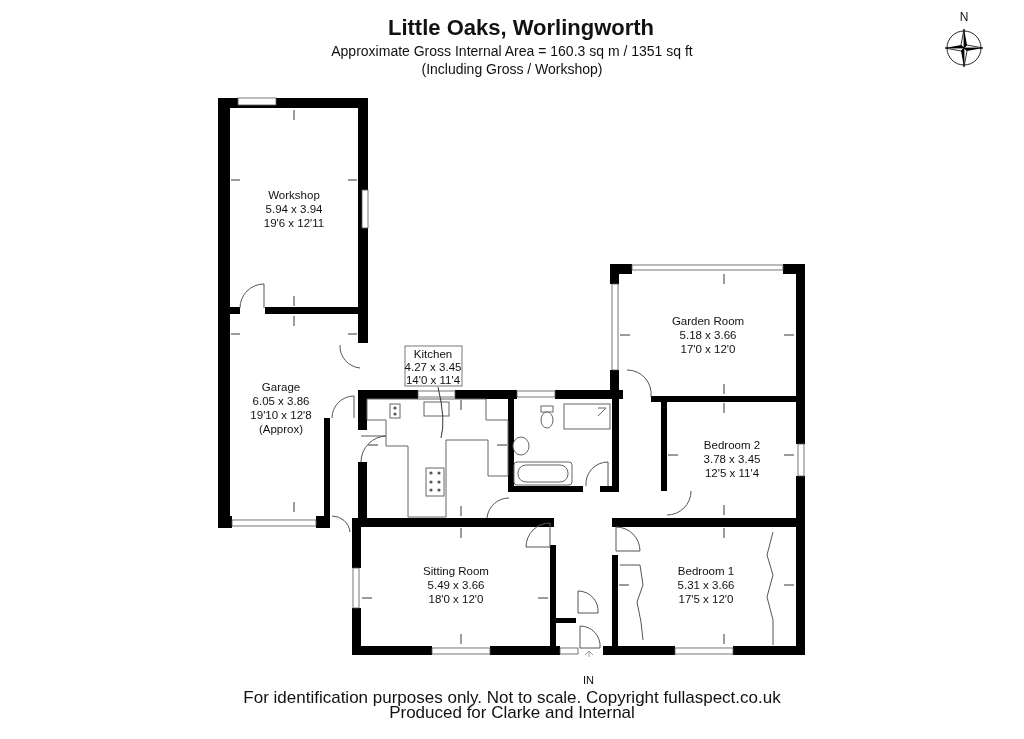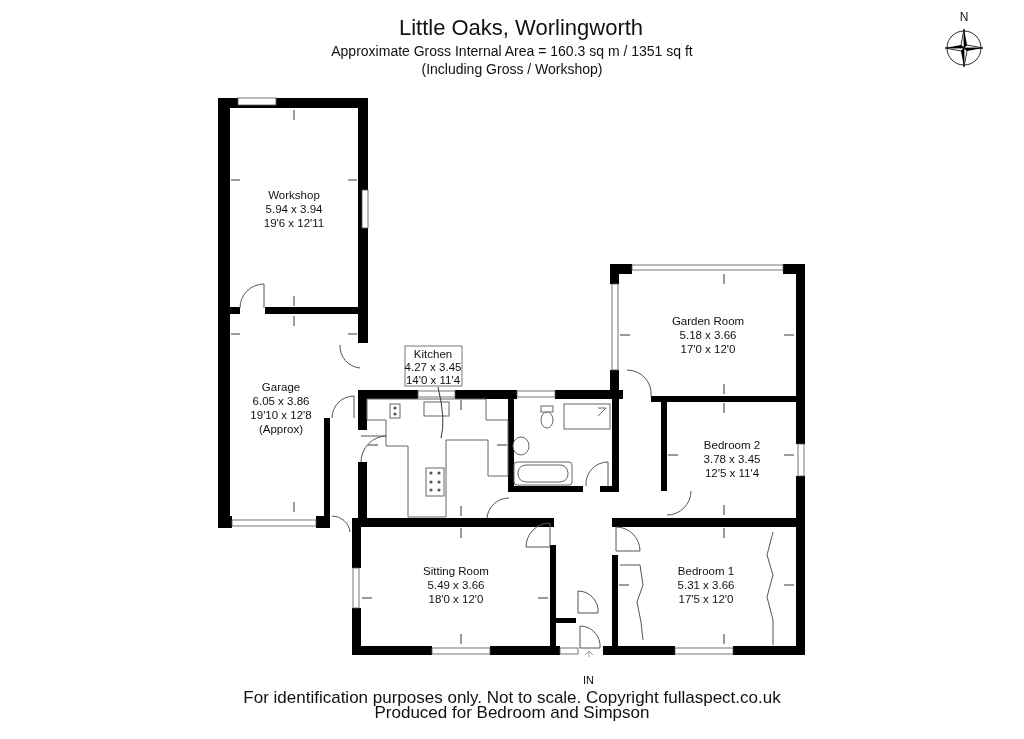--- a/index.html
+++ b/index.html
@@ -1,19 +1,19 @@
 <!DOCTYPE html>
 <html><head>
 <meta charset="utf-8">
 <style>
   html, body { margin: 0; padding: 0; background: #ffffff; }
   body { width: 1024px; height: 739px; position: relative; overflow: hidden;
          font-family: "Liberation Sans", sans-serif; color: #111; }
   .header { position: absolute; left: 0; top: 14px; width: 1024px; text-align: center; }
-  .title { font-size: 22px; font-weight: normal; line-height: 28px; padding-left: 18px; }
+  .title { font-size: 22px; font-weight: bold; line-height: 28px; padding-left: 18px; }
   .subtitle { font-size: 14px; line-height: 18px; }
   .footer { position: absolute; left: 0; top: 690px; width: 1024px; text-align: center;
             font-size: 17px; line-height: 15px; }
   svg.plan { position: absolute; left: 0; top: 0; }
   .wall { fill: #000; }
   .win { fill: #fff; stroke: #555; stroke-width: 0.8; }
   .door { fill: none; stroke: #555; stroke-width: 1; }
   .fix { fill: #fff; stroke: #666; stroke-width: 1; }
   .arr { stroke: #222; stroke-width: 0.9; fill: none; }
   .lbl { font-family: "Liberation Sans", sans-serif; font-size: 11.5px; fill: #111; text-anchor: middle; }
@@ -220,14 +220,14 @@
     <text class="lbl" x="706" y="603">17'5 x 12'0</text>
   </g>
 
   <path d="M589,657 L589,652 M585,655 L589,651 L593,655" stroke="#999" stroke-width="1" fill="none"></path>
 </svg>
 
 <div class="in-label">IN</div>
 
 <div class="footer">
   <div>For identification purposes only. Not to scale. Copyright fullaspect.co.uk</div>
-  <div>Produced for Bedroom and Simpson</div>
+  <div>Produced for Clarke and Internal</div>
 </div>
 
 </body></html>

